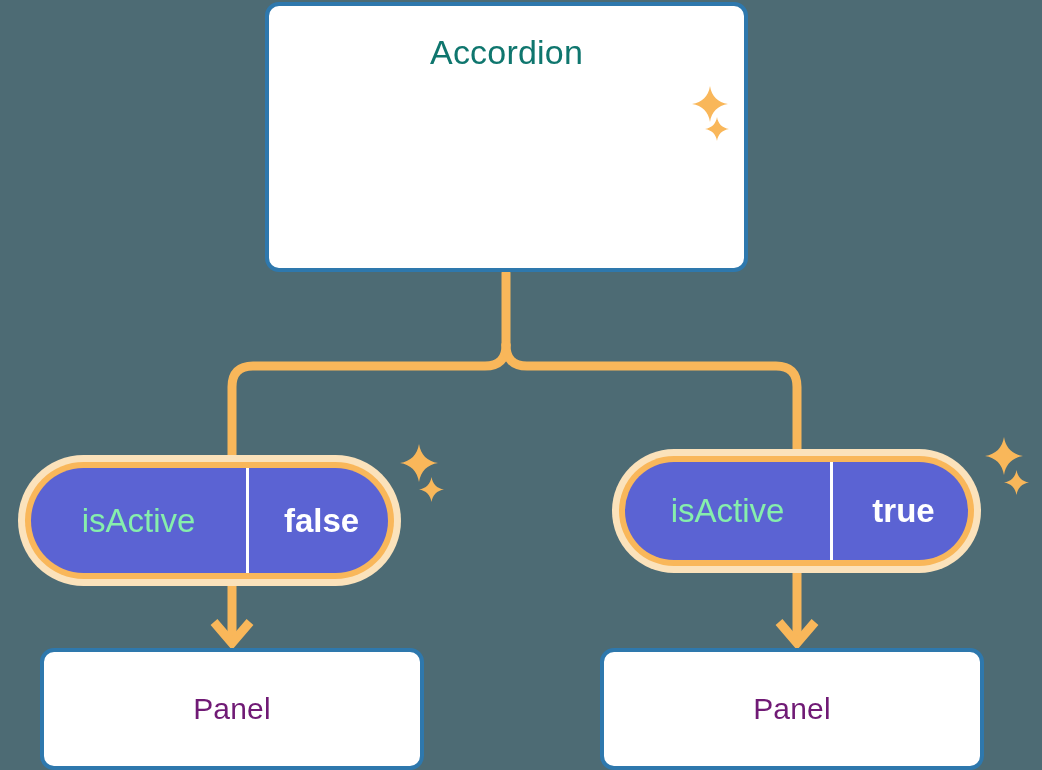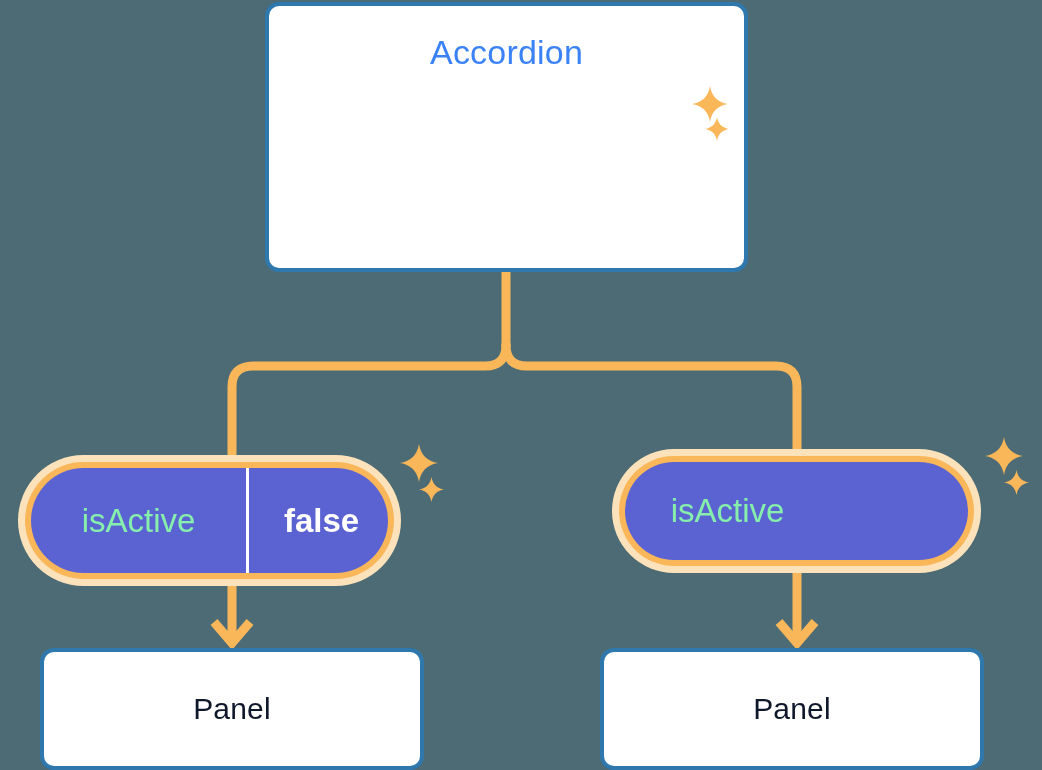--- a/index.html
+++ b/index.html
@@ -41,37 +41,37 @@
     align-items: center;
   }
   #accordion-card {
     left: 265px;
     top: 2px;
     width: 483px;
     height: 270px;
     padding-top: 28px;
   }
   .card-title {
-    color: #3b82f6;
+    color: #0f766e;
     font-size: 34px;
     letter-spacing: 0.2px;
     line-height: 1.1;
     white-space: nowrap;
     text-align: right;
   }
   .panel-card {
     top: 648px;
     width: 384px;
     height: 122px;
     justify-content: center;
   }
   #panel-left  { left: 40px; }
   #panel-right { left: 600px; }
   .panel-title {
-    color: #0f172a;
+    color: #701a75;
     font-size: 30px;
     letter-spacing: 0.2px;
     white-space: nowrap;
   }
 
   
   .pill-wrap {
     position: absolute;
     box-sizing: border-box;
     border-radius: 999px;
@@ -226,20 +226,21 @@
   <div class="sparkle" style="left:419px; top:477px;">
     <svg width="25" height="25" viewBox="0 0 24 24">
       <path d="M12 0 C13.1 6.8 17.2 10.9 24 12 C17.2 13.1 13.1 17.2 12 24 C10.9 17.2 6.8 13.1 0 12 C6.8 10.9 10.9 6.8 12 0 Z" fill="#f9b75a"></path>
     </svg>
   </div>
 
   <div class="pill-wrap pill-purple" id="pill-isactive-true">
     <div class="pill-ring">
       <div class="pill-body">
         <div class="pill-cell pill-key">isActive</div>
+        <div class="pill-cell pill-val">true</div>
       </div>
     </div>
   </div>
   <div class="sparkle" style="left:985px; top:437px;">
     <svg width="38" height="38" viewBox="0 0 36 36">
       <path d="M18 0 C19.6 10.2 25.8 16.4 36 18 C25.8 19.6 19.6 25.8 18 36 C16.4 25.8 10.2 19.6 0 18 C10.2 16.4 16.4 10.2 18 0 Z" fill="#f9b75a"></path>
     </svg>
   </div>
   <div class="sparkle" style="left:1004px; top:470px;">
     <svg width="25" height="25" viewBox="0 0 24 24">

